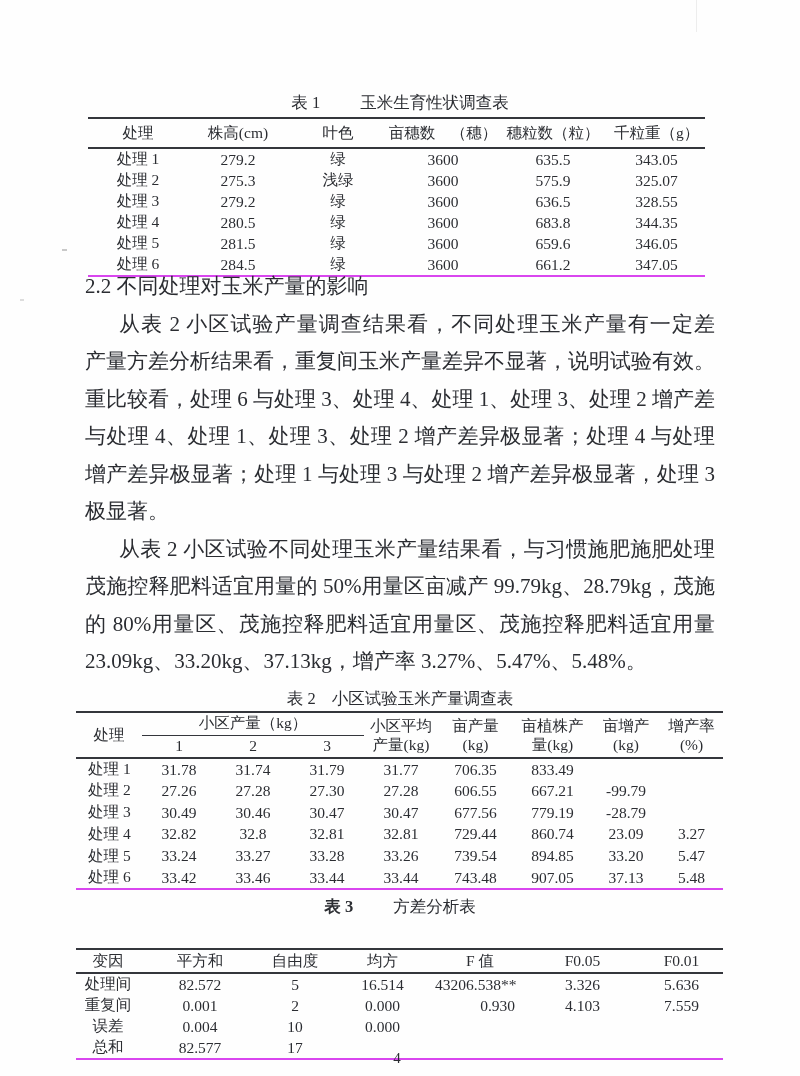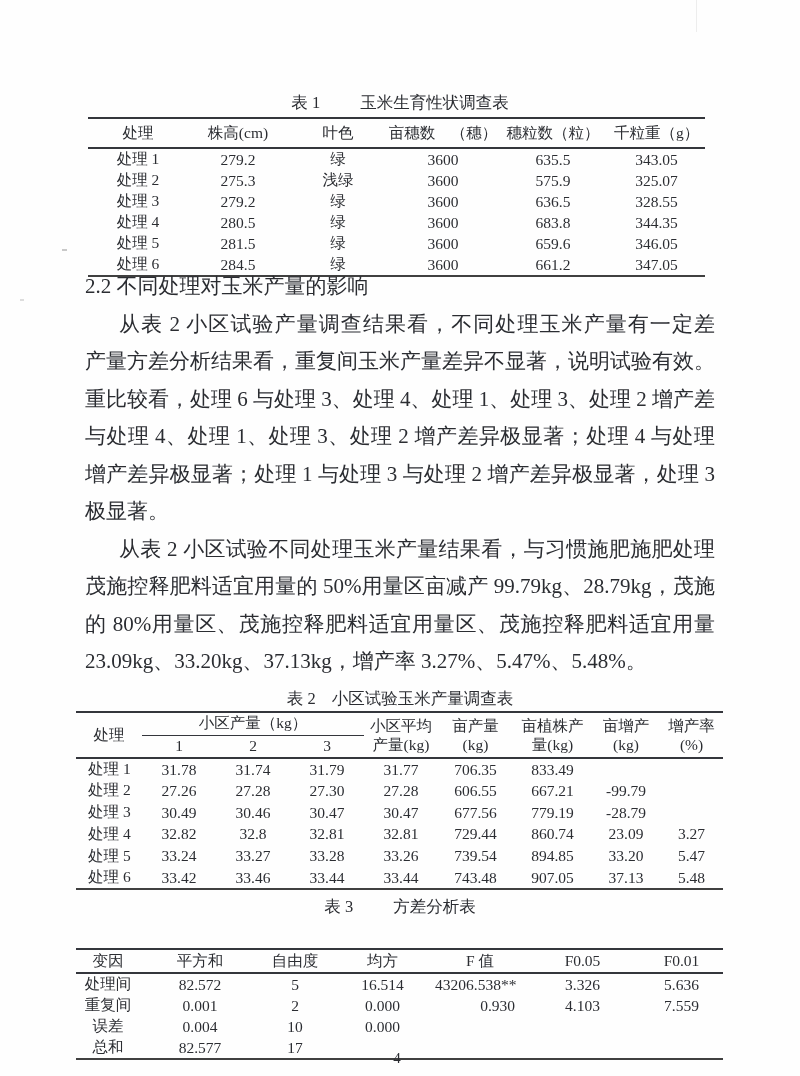--- a/index.html
+++ b/index.html
@@ -12,24 +12,24 @@
   .art-vline{position:absolute;left:696px;top:0;width:1px;height:32px;background:#ededed;}
   .art-speck1{position:absolute;left:62px;top:249px;width:5px;height:2px;background:#c9c9c9;}
   .art-speck2{position:absolute;left:20px;top:299px;width:4px;height:2px;background:#dddddd;}
 
   .caption{position:absolute;left:0;width:800px;text-align:center;font-size:16.5px;color:#2b2d32;white-space:nowrap;}
   .cap1{top:92px;}
   .cap2{top:688px;}
   .cap3{top:896px;}
   .cap1 .cap-label{margin-right:40px;}
   .cap2 .cap-label{margin-right:16px;}
-  .cap3 .cap-label{margin-right:40px;}
+  .cap3 .cap-label{margin-right:40px;font-weight:bold;}
 
   table.tbl{position:absolute;border-collapse:collapse;table-layout:fixed;color:#2b2d32;
-    border-top:2px solid #34363c;border-bottom:2px solid #404040;}
+    border-top:2px solid #34363c;border-bottom:2px solid #d946ef;}
   .tbl th,.tbl td{font-weight:normal;text-align:center;padding:0;font-size:15.5px;
     overflow:hidden;white-space:nowrap;}
 
   .t1{top:117px;left:88px;width:617px;}
   .t1 thead tr{height:30px;border-bottom:2px solid #34363c;}
   .t1 tbody tr{height:20px;}
 
   .t2{top:711px;left:76px;width:647px;}
   .t2 thead{border-bottom:2px solid #34363c;}
   .t2 thead tr{height:23px;}

